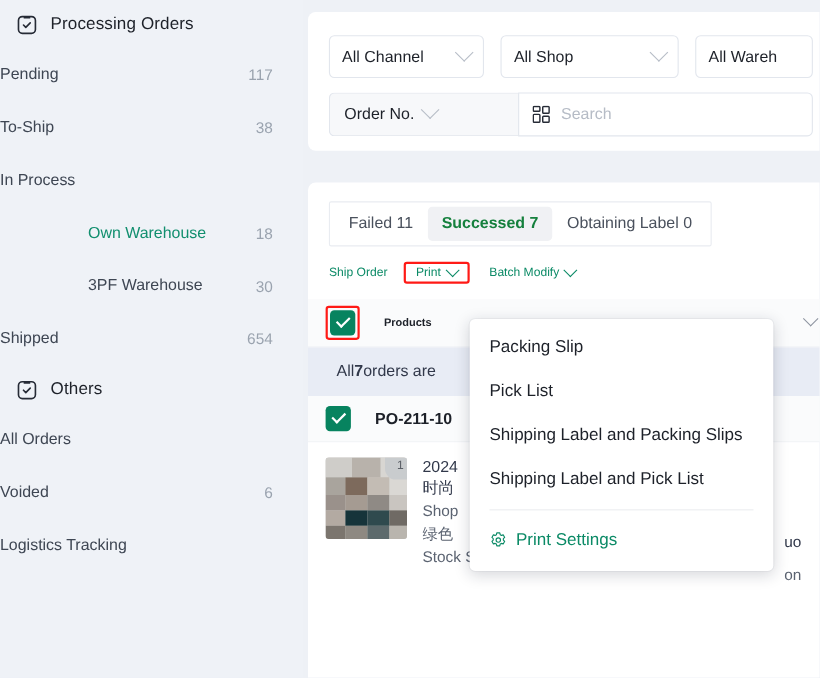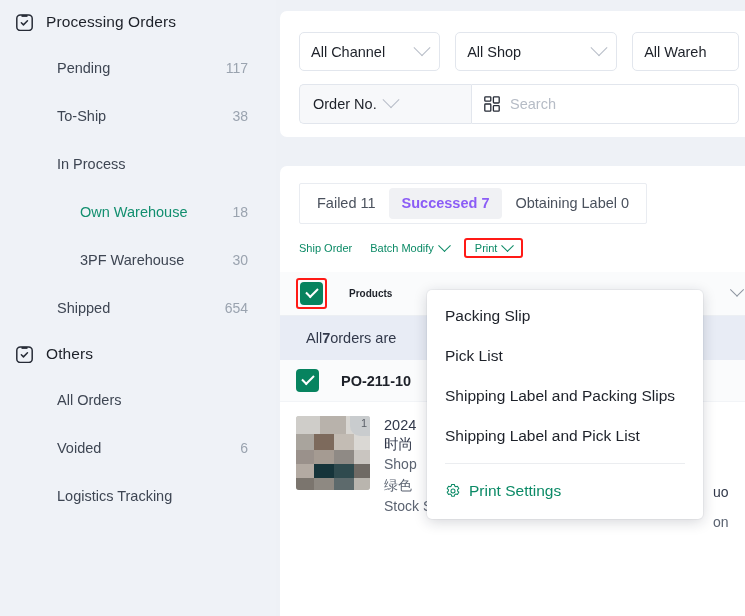--- a/index.html
+++ b/index.html
@@ -24,21 +24,21 @@
     gap: 11px;
   }
   .nav-group .glabel {
     font-size: 15.5px; color: #1d2129; letter-spacing: .1px;
   }
   .clipboard-icon { width: 21px; height: 21px; display: block; flex: none; }
 
   .nav-item {
     display: flex; align-items: center; justify-content: space-between;
     height: 48px;
-    padding-left: 57px; padding-right: 28px;
+    padding-right: 28px;
     font-size: 14.5px;
     color: #3e4653;
     cursor: pointer;
   }
   .nav-item.indent { padding-left: 80px; }
   .nav-item.active { color: #128f6f; }
   .nav-item .count { font-size: 14px; color: #9aa3af; }
   .nav-item.active .count { color: #9aa3af; }
   .nav-item.plain { justify-content: flex-start; }
 
@@ -121,21 +121,21 @@
     height: 31px; line-height: 31px;
     padding: 0 13px;
     font-size: 14.5px;
     color: #4a515d;
     border-radius: 4px;
     cursor: pointer;
     white-space: nowrap;
   }
   .tab.selected {
     background: #f0f1f4;
-    color: #8b5cf6;
+    color: #15803d;
     font-weight: bold;
   }
 
   
   .actionbar {
     display: flex; align-items: center;
     margin: 14px 0 0 19px;
     gap: 18px;
   }
   .action {
@@ -408,26 +408,26 @@
       <div class="tabbar">
         <div class="tab">Failed 11</div>
         <div class="tab selected">Successed 7</div>
         <div class="tab">Obtaining Label 0</div>
       </div>
 
       <div class="actionbar">
         <div class="action">
           <span>Ship Order</span>
         </div>
+        <div class="action" id="print-action">
+          <span>Print</span>
+          <span class="chev-sm"></span>
+        </div>
         <div class="action">
           <span>Batch Modify</span>
-          <span class="chev-sm"></span>
-        </div>
-        <div class="action" id="print-action">
-          <span>Print</span>
           <span class="chev-sm"></span>
         </div>
       </div>
 
       <div class="tbl-header">
         <span id="header-cb-wrap">
           <span class="cb"></span>
         </span>
         <span class="th-products">Products</span>
         <span class="sort-chev"></span>

